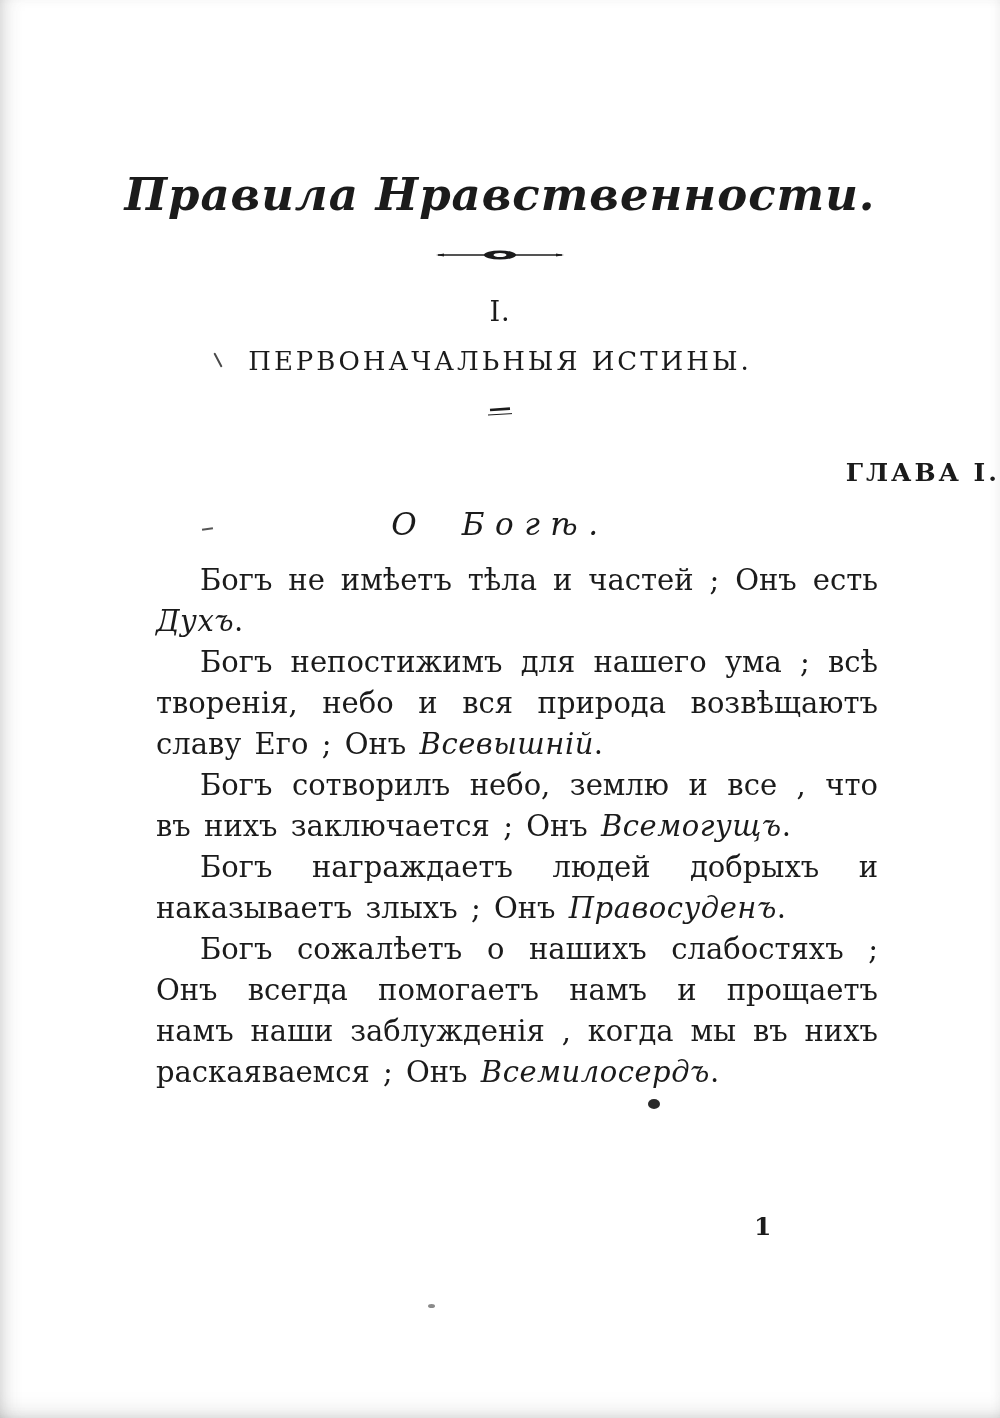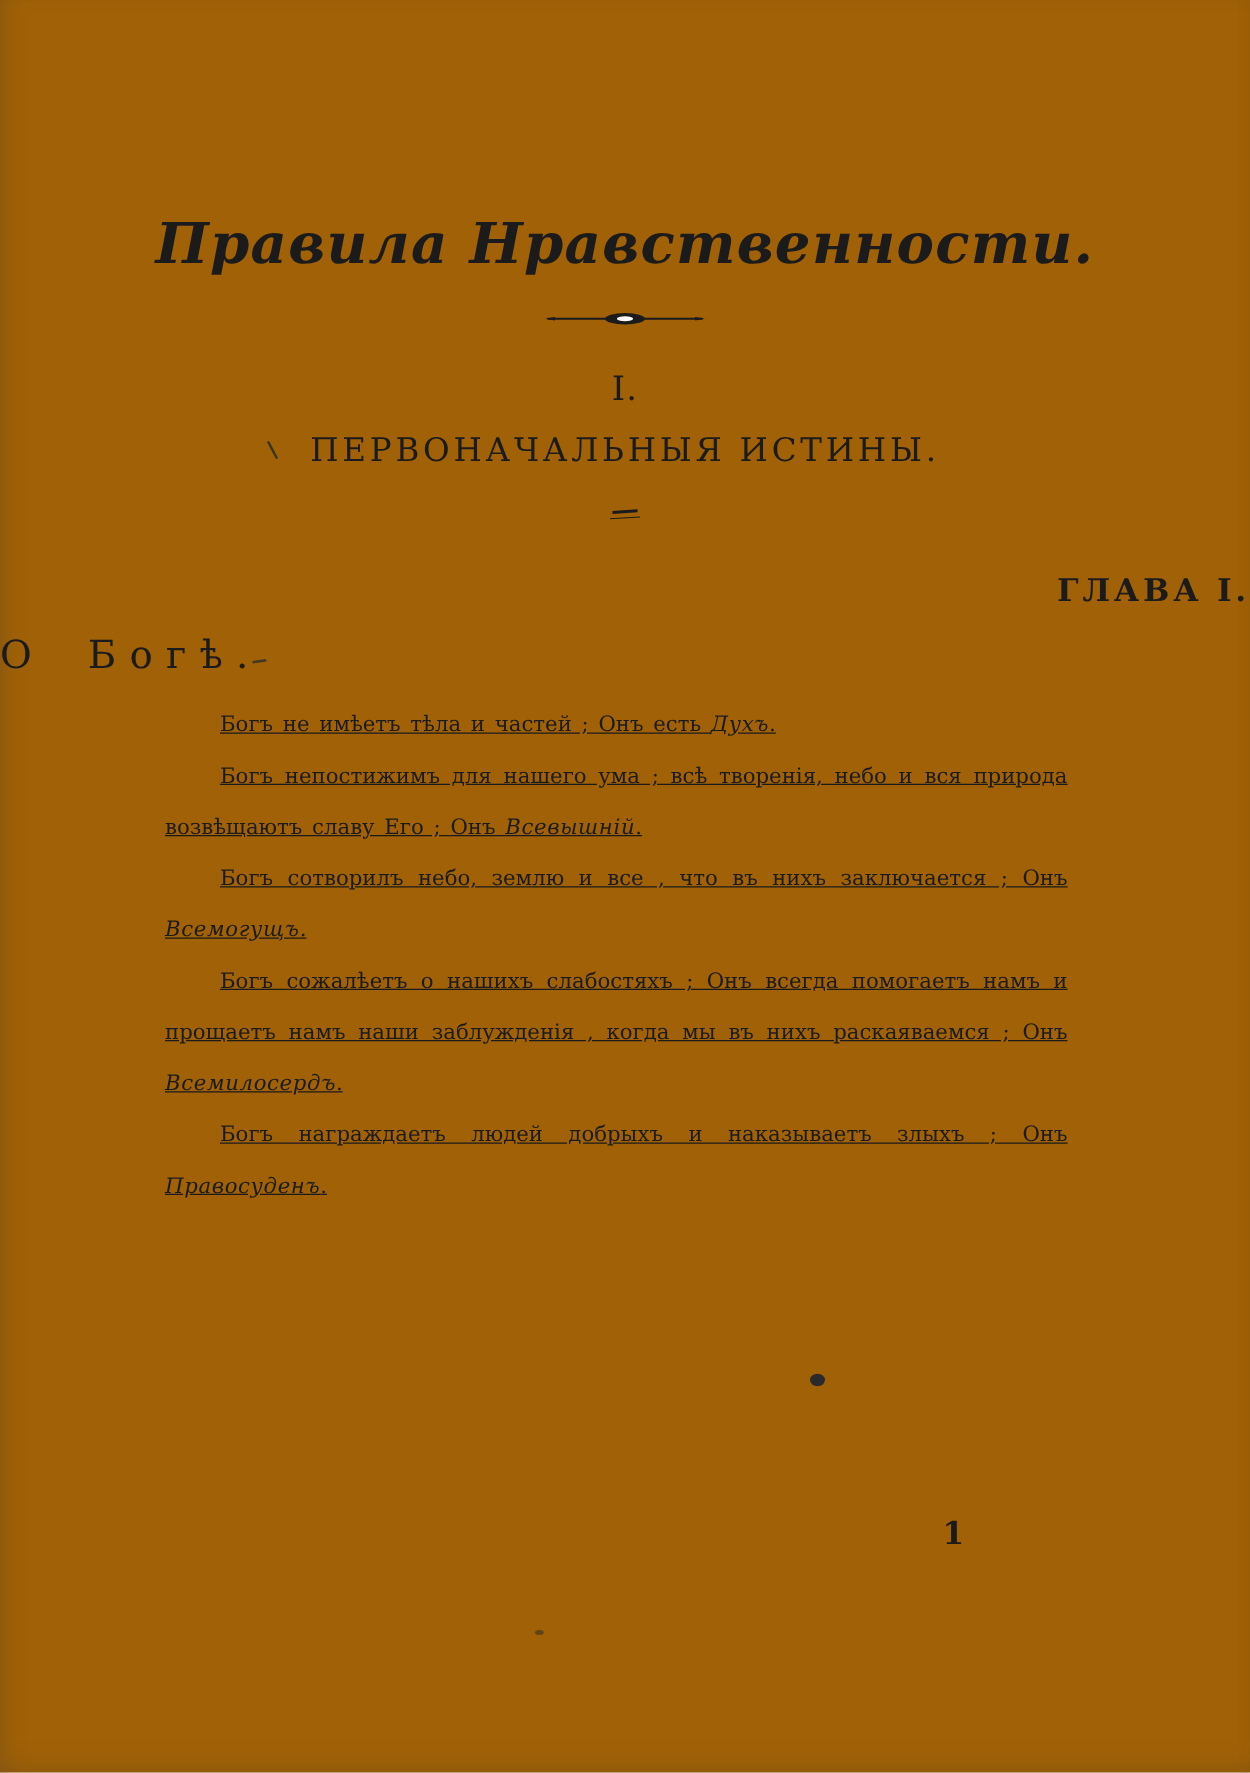--- a/index.html
+++ b/index.html
@@ -5,21 +5,21 @@
   html, body {
     margin: 0;
     padding: 0;
     background: #e9e9e7;
   }
   .page {
     position: relative;
     width: 1000px;
     height: 1418px;
     margin: 0 auto;
-    background: #a16207;
+    background: #ffffff;
     color: #1b1b1b;
     font-family: "DejaVu Serif", "Liberation Serif", serif;
     overflow: hidden;
     box-shadow: inset 14px 0 26px -20px rgba(60,60,60,.45),
                 inset -6px 0 18px -16px rgba(60,60,60,.25),
                 inset 0 -16px 30px -26px rgba(60,60,60,.5);
   }
 
   
   .book-title {
@@ -66,38 +66,38 @@
     margin: 0;
     text-align: right;
     font-size: 25px;
     font-weight: bold;
     letter-spacing: 3px;
   }
   .chapter-subtitle {
     position: absolute;
     top: 506px; left: 0; width: 100%;
     margin: 0;
-    text-align: left;
+    text-align: center;
     font-size: 31px;
     font-weight: normal;
+    font-style: italic;
     letter-spacing: 0.34em;
     word-spacing: 0.45em;
   }
 
   
   .body-text {
     position: absolute;
     top: 560px;
-    left: 132px;
+    left: 156px;
     width: 722px;
-    font-size: 17px;
+    font-size: 29px;
     line-height: 41px;
     text-align: justify;
     word-spacing: 0.14em;
-    text-decoration: underline;
   }
   .body-text p {
     margin: 0;
     text-indent: 44px;
   }
   .body-text i {
     font-style: italic;
     letter-spacing: 0.5px;
   }
 
@@ -165,22 +165,22 @@
   </div>
 
   <h3 class="chapter-heading">ГЛАВА I.</h3>
 
   <h4 class="chapter-subtitle">О Богѣ.</h4>
 
   <div class="body-text" id="body-text">
       <p><span>Богъ не имѣетъ тѣла и частей&nbsp;; Онъ есть </span><i>Духъ</i><span>.</span></p>
       <p><span>Богъ непостижимъ для нашего ума&nbsp;; всѣ творенія, небо и вся природа возвѣщаютъ славу Его&nbsp;; Онъ </span><i>Всевышній</i><span>.</span></p>
       <p><span>Богъ сотворилъ небо, землю и все&nbsp;, что въ нихъ заключается&nbsp;; Онъ </span><i>Всемогущъ</i><span>.</span></p>
+      <p><span>Богъ награждаетъ людей добрыхъ и наказываетъ злыхъ&nbsp;; Онъ </span><i>Правосуденъ</i><span>.</span></p>
       <p><span>Богъ сожалѣетъ о нашихъ слабостяхъ&nbsp;; Онъ всегда помогаетъ намъ и прощаетъ намъ наши заблужденія&nbsp;, когда мы въ нихъ раскаяваемся&nbsp;; Онъ </span><i>Всемилосердъ</i><span>.</span></p>
-      <p><span>Богъ награждаетъ людей добрыхъ и наказываетъ злыхъ&nbsp;; Онъ </span><i>Правосуденъ</i><span>.</span></p>
     </div>
 
   <div class="page-number">1</div>
 
   <div class="artifact artifact-slash"></div>
   <div class="artifact artifact-dash"></div>
   <div class="artifact artifact-dot"></div>
   <div class="artifact artifact-speck"></div>
 
 </div>

